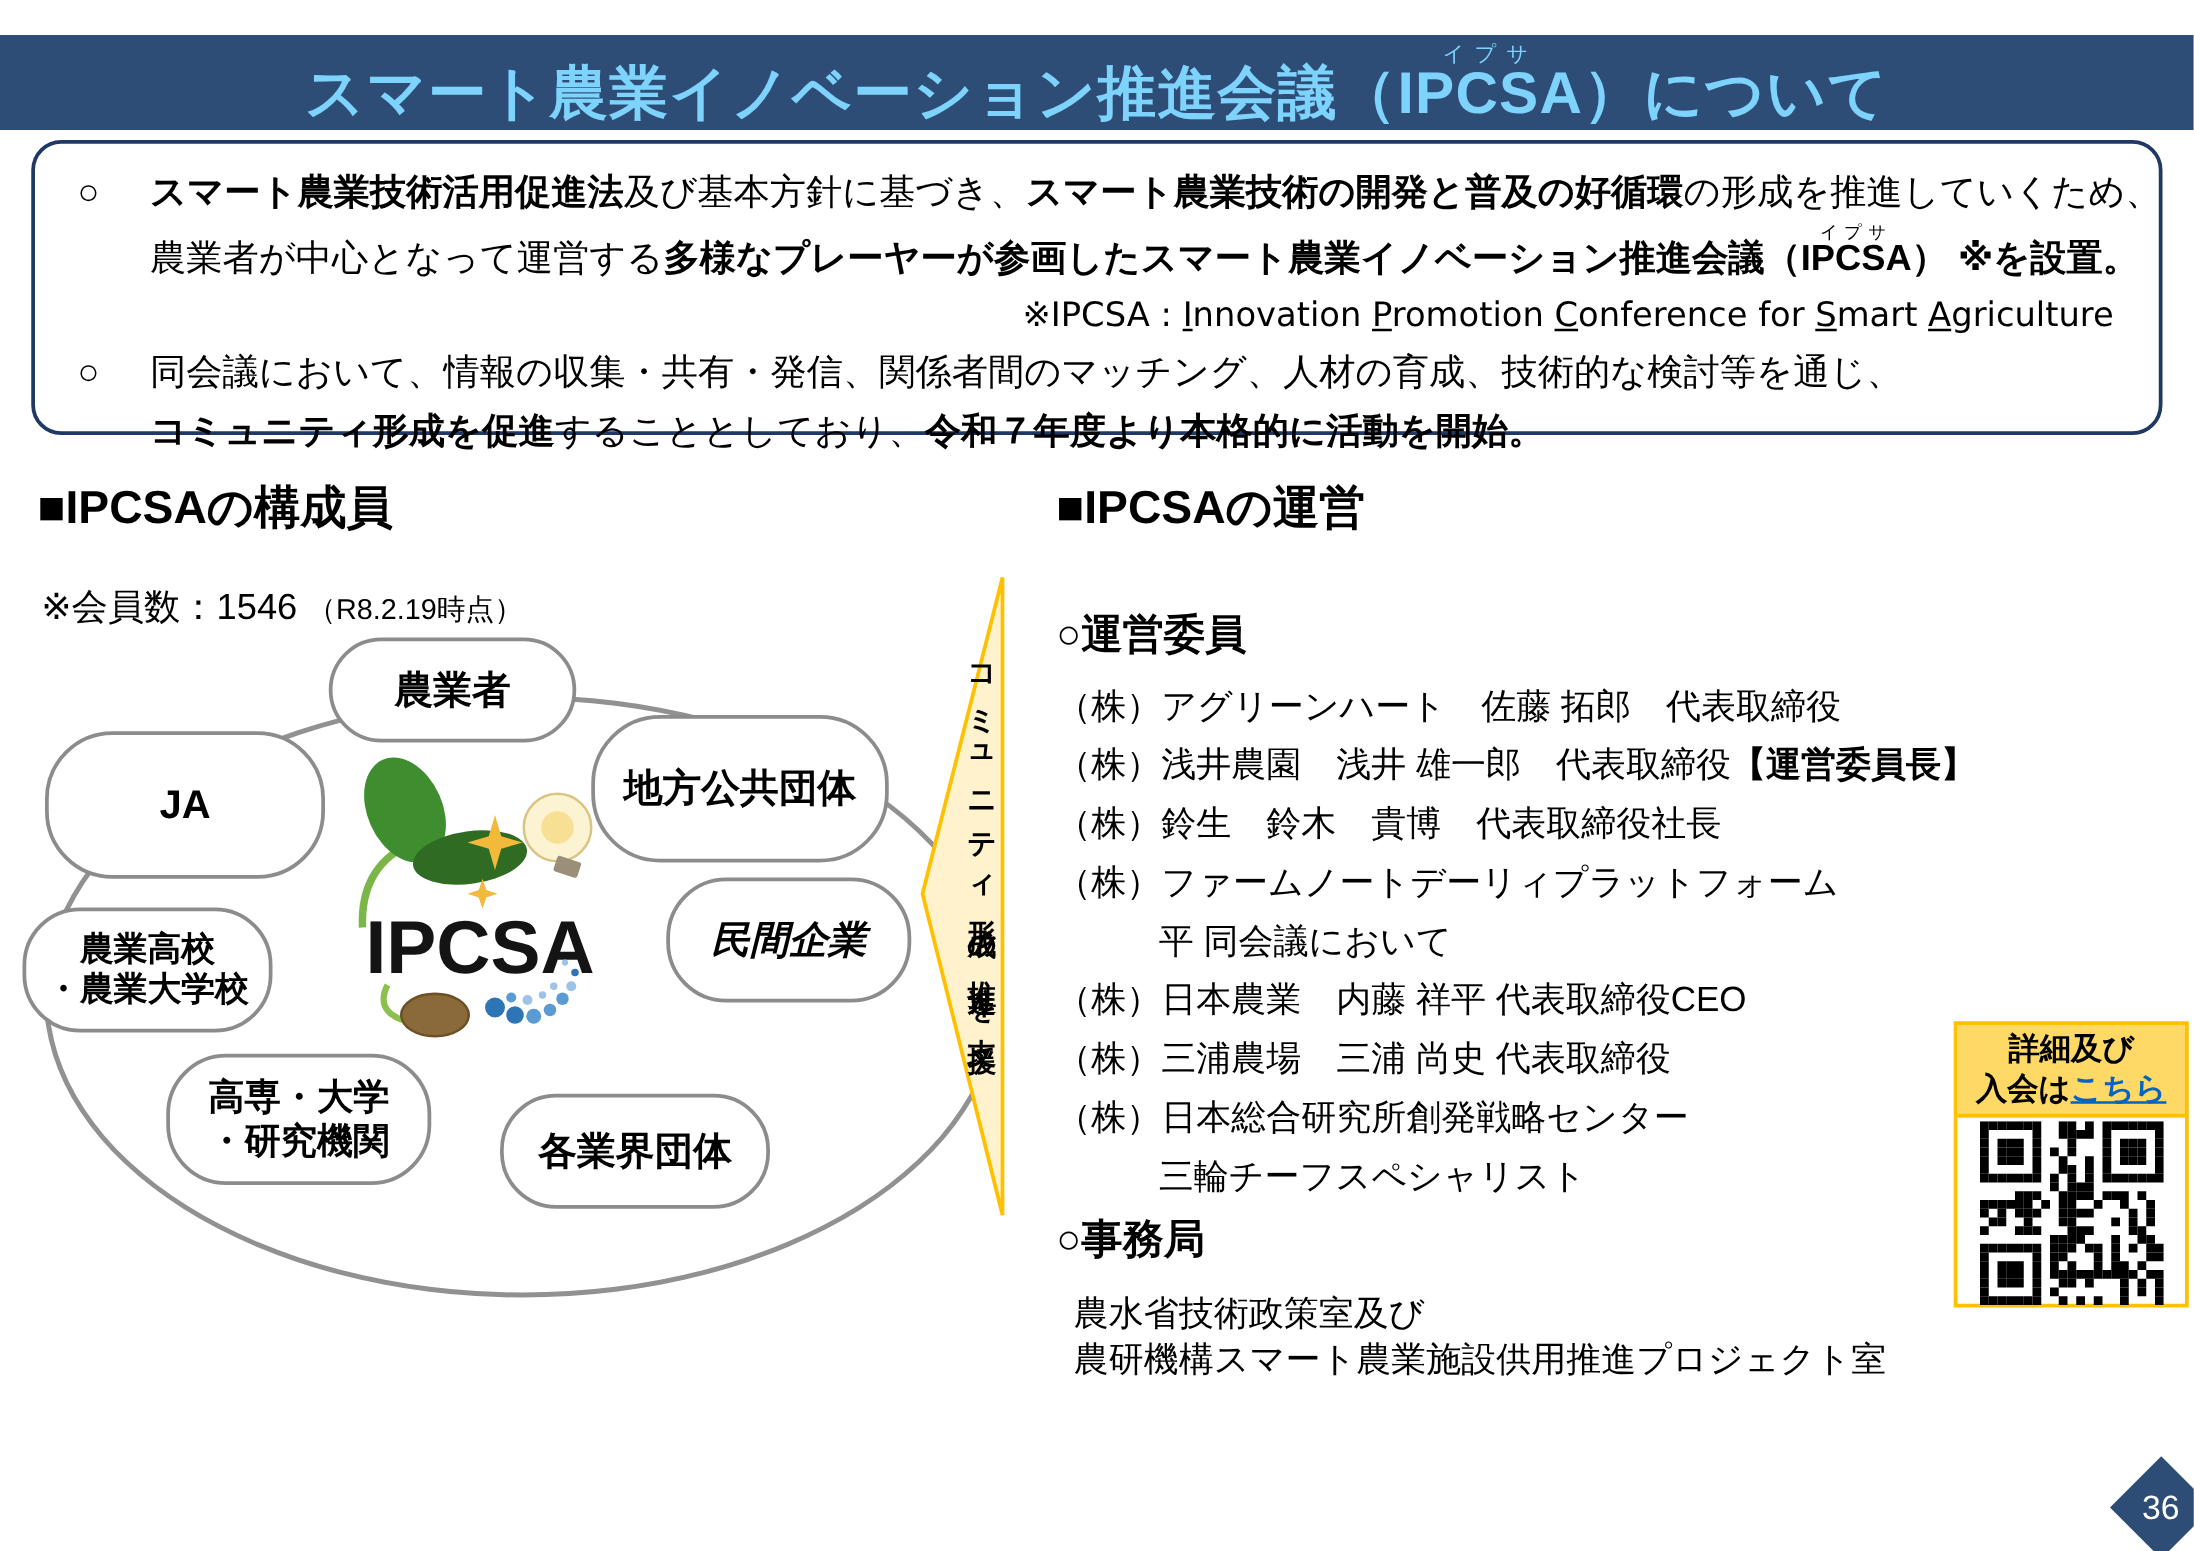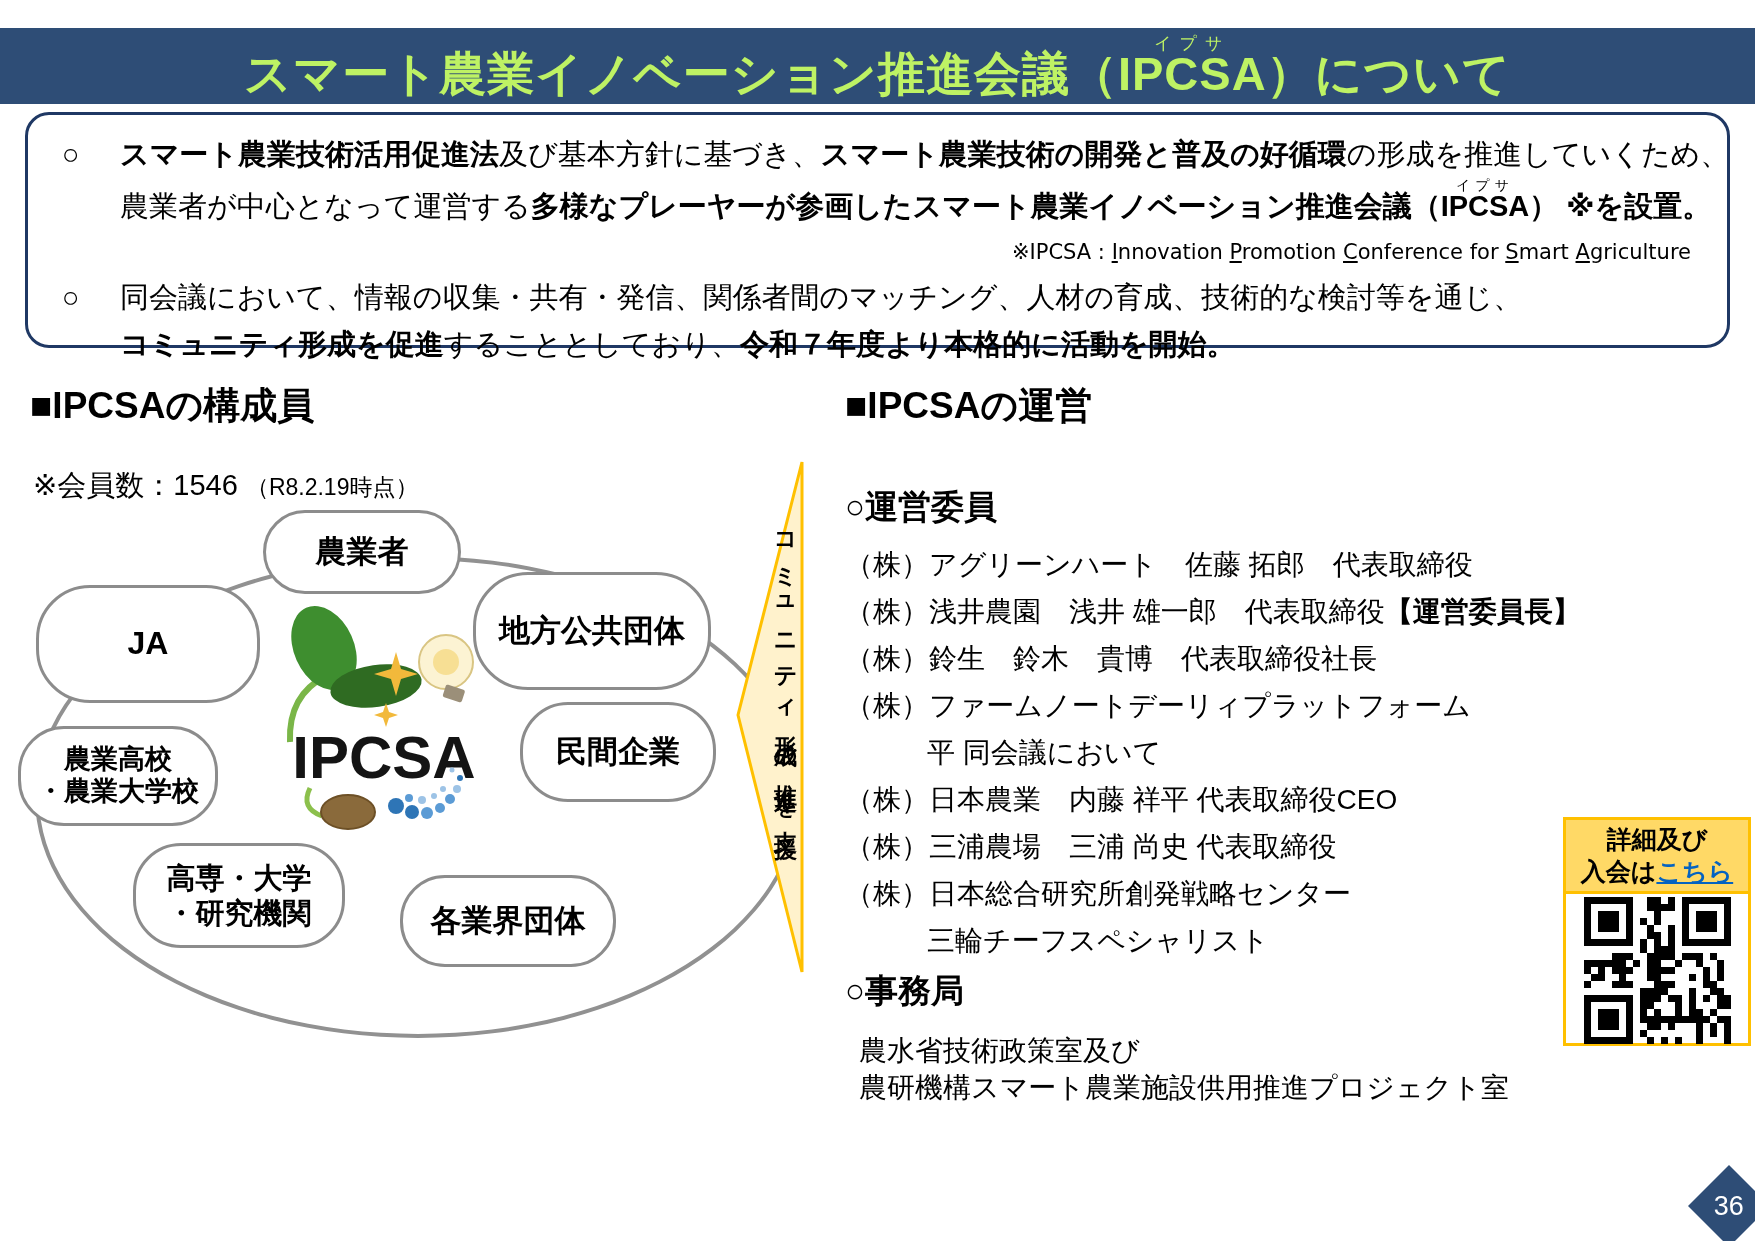--- a/index.html
+++ b/index.html
@@ -8,36 +8,36 @@
     background:#ffffff;color:#000;
     font-family:"Liberation Sans","DejaVu Sans",sans-serif;
   }
   
   .header-bar{
     position:absolute;left:0;top:28px;width:1755px;height:76px;
     background:var(--header-bg,#2E4D76);
     display:flex;align-items:center;justify-content:center;
   }
   .header-bar .title{
-    color:#bef264;font-size:47px;font-weight:700;line-height:1;letter-spacing:1px;white-space:nowrap;
+    color:#7dd3fc;font-size:47px;font-weight:700;line-height:1;letter-spacing:1px;white-space:nowrap;
   }
   ruby rt{font-weight:400;text-align:center;}
   .title ruby rt{font-size:17px;letter-spacing:8px;}
   
   .summary-box{
     position:absolute;left:25px;top:112px;width:1705px;height:236px;
     border:3px solid var(--box-border,#1F3864);border-radius:24px;
     box-sizing:border-box;padding:16px 36px 0 34px;
     font-size:29px;line-height:47px;
   }
   .sline{white-space:nowrap;}
   .sline .mark{display:inline-block;width:58px;}
   .indent{padding-left:58px;}
   .b{font-weight:700;}
-  .note-line{text-align:right;font-size:21px;line-height:44px;font-family:"DejaVu Sans","Liberation Sans",sans-serif;}
+  .note-line{text-align:right;font-size:27px;line-height:44px;font-family:"DejaVu Sans","Liberation Sans",sans-serif;}
   .note-line .u{text-decoration:underline;}
   .body-ruby rt{font-size:14px;letter-spacing:5px;}
   
   .sec-heading{position:absolute;font-size:37px;font-weight:700;white-space:nowrap;}
   #members-heading{left:30px;top:381px;}
   #management-heading{left:845px;top:381px;}
   .count-line{position:absolute;left:33px;top:466px;font-size:29px;white-space:nowrap;}
   .count-line .date{font-size:23px;}
   
   .big-ellipse{
@@ -47,21 +47,21 @@
   .node{
     position:absolute;background:#fff;border:3px solid var(--node-border,#8C8C8C);
     box-sizing:border-box;display:flex;flex-direction:column;align-items:center;justify-content:center;
     font-weight:700;text-align:center;line-height:1.18;
   }
   .node span{white-space:nowrap;}
   #node-farmer   {left:263px;top:510px;width:198px;height:84px;border-radius:42px;font-size:31px;}
   #node-ja       {left:36px; top:585px;width:224px;height:118px;border-radius:54px;font-size:32px;}
   #node-localgov {left:473px;top:572px;width:238px;height:118px;border-radius:55px;font-size:31px;}
   #node-agschool {left:18px; top:726px;width:200px;height:100px;border-radius:46px;font-size:27px;}
-  #node-private  {left:520px;top:702px;width:196px;height:100px;border-radius:48px;font-size:31px;}
+  #node-private  {left:533px;top:702px;width:196px;height:100px;border-radius:48px;font-size:31px;font-style:italic;}
   #node-college  {left:133px;top:843px;width:212px;height:105px;border-radius:48px;font-size:29px;}
   #node-industry {left:400px;top:875px;width:216px;height:92px; border-radius:45px;font-size:31px;}
   .center-logo{position:absolute;left:268px;top:600px;width:232px;height:238px;}
   
   .support-arrow{position:absolute;left:733px;top:456px;width:72px;height:522px;}
   .support-arrow .vtext{
     position:absolute;right:3px;top:62px;
     writing-mode:vertical-rl;text-orientation:mixed;
     font-size:23px;font-weight:700;letter-spacing:7px;white-space:nowrap;
   }

